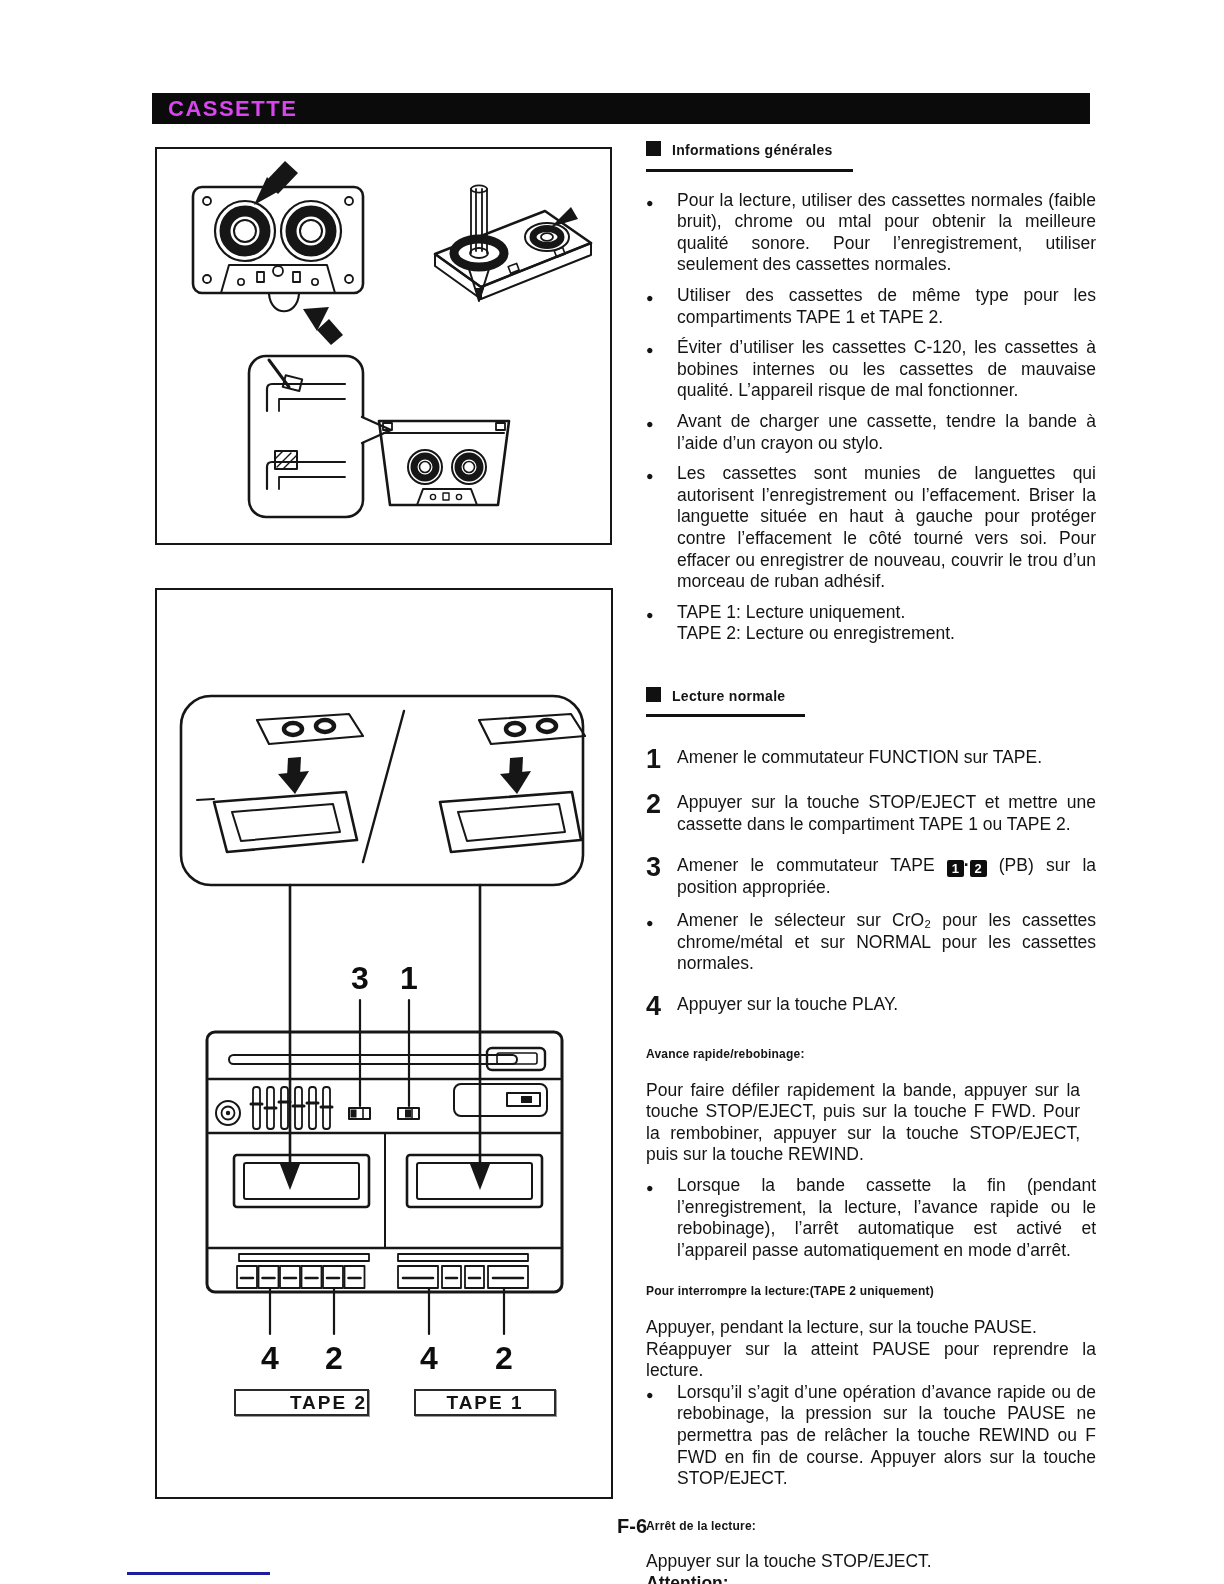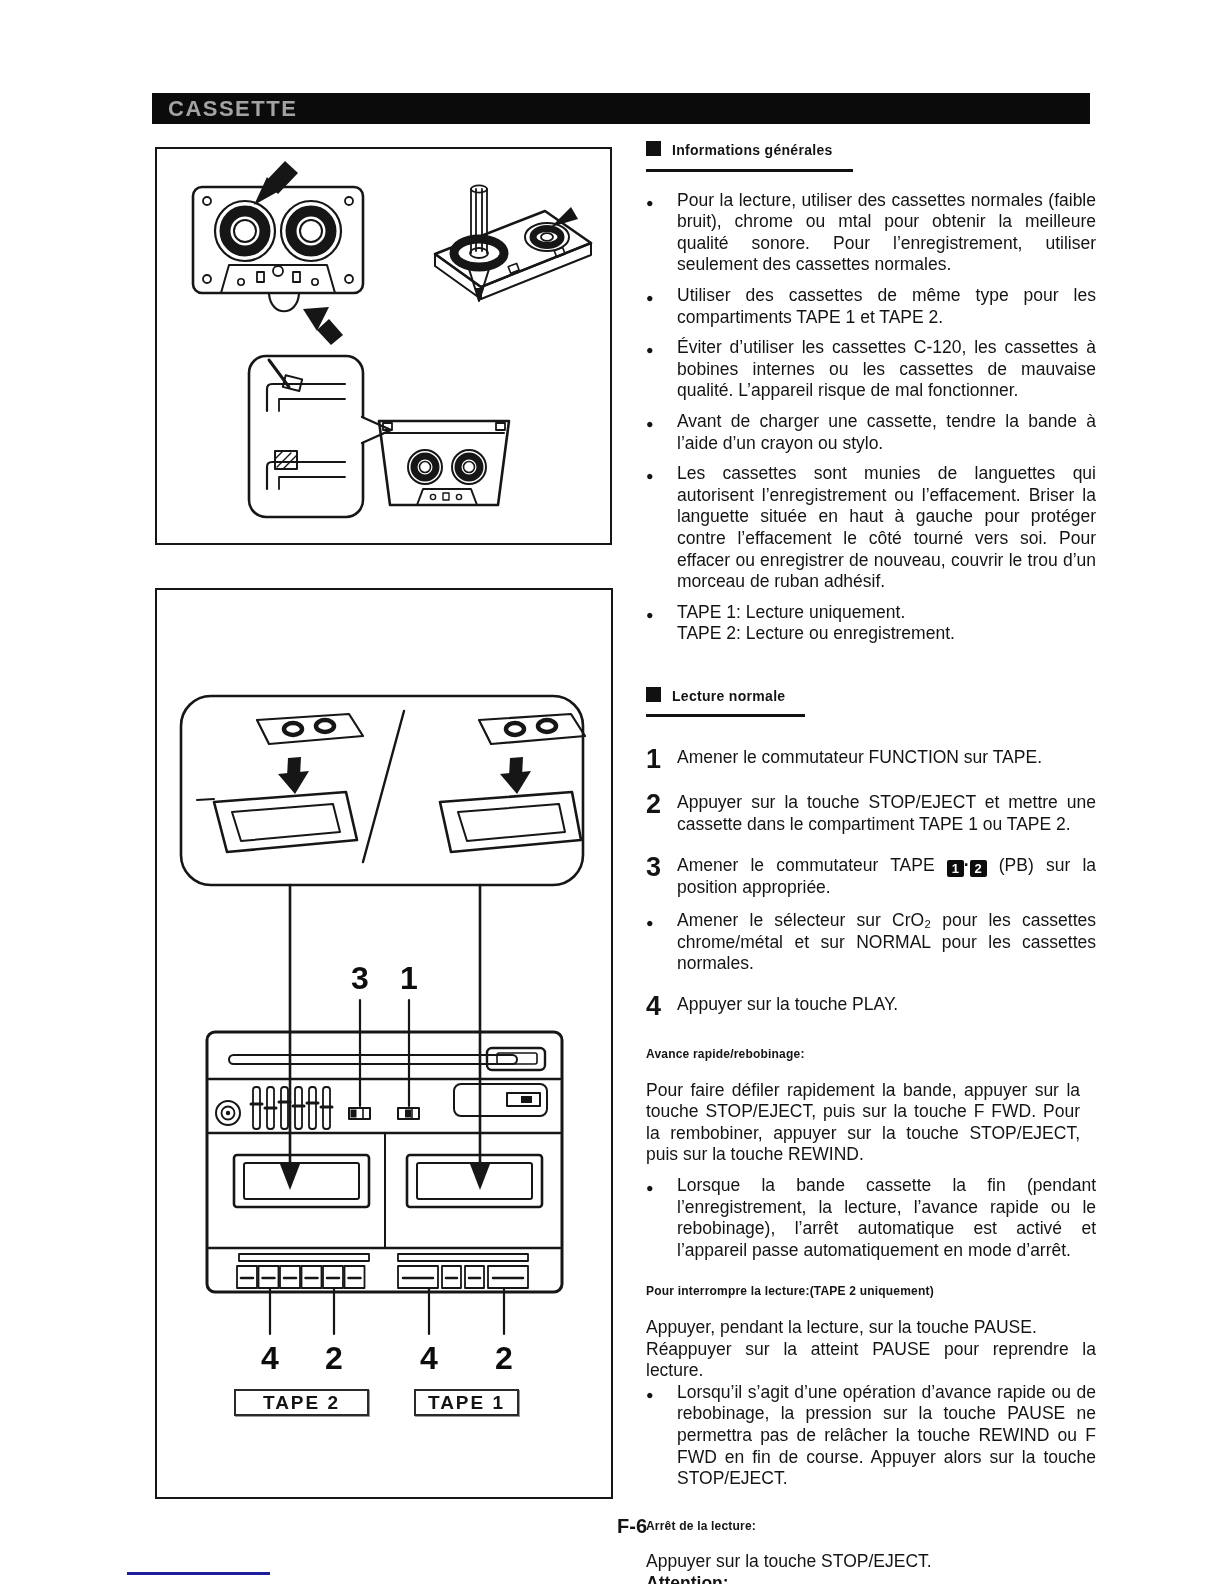--- a/index.html
+++ b/index.html
@@ -3,21 +3,21 @@
 <meta charset="utf-8">
 <style>
   html,body{margin:0;padding:0;}
   body{
     width:1224px;height:1584px;position:relative;background:#ffffff;
     font-family:"Liberation Sans", sans-serif;color:#141414;
     -webkit-font-smoothing:antialiased;
   }
   .header-bar{
     position:absolute;left:152px;top:93px;width:938px;height:31px;
-    background:#0b0b0b;color:#a3a3a3;display:flex;align-items:center;
+    background:#0b0b0b;color:#d946ef;display:flex;align-items:center;
     padding-left:16px;box-sizing:border-box;
     font-size:22px;font-weight:bold;letter-spacing:1.5px;
   }
   .fig{position:absolute;border:2px solid #161616;background:#fff;box-sizing:border-box;}
   #fig1{left:155px;top:147px;width:457px;height:398px;}
   #fig2{left:155px;top:588px;width:458px;height:911px;}
   .fig svg{position:absolute;left:0;top:0;}
   .fig-label{
     position:absolute;font-weight:bold;font-size:32px;line-height:1;color:#0d0d0d;
     transform:translateX(-50%);
@@ -282,24 +282,24 @@
     <line class="ln" x1="272" y1="698" x2="272" y2="744" stroke-width="2.2"></line>
     <line class="ln" x1="347" y1="698" x2="347" y2="744" stroke-width="2.2"></line>
   </svg>
 
   <div class="fig-label" style="left:203px;top:372px;">3</div>
   <div class="fig-label" style="left:252px;top:372px;">1</div>
   <div class="fig-label" style="left:113px;top:752px;">4</div>
   <div class="fig-label" style="left:177px;top:752px;">2</div>
   <div class="fig-label" style="left:272px;top:752px;">4</div>
   <div class="fig-label" style="left:347px;top:752px;">2</div>
-  <div class="tape-caption" style="left:77px;top:799px;width:135px;">
+  <div class="tape-caption" style="left:77px;top:799px;width:135px;justify-content:flex-end;">
     <span>TAPE 2</span>
   </div>
-  <div class="tape-caption" style="left:257px;top:799px;width:105px;">
+  <div class="tape-caption" style="left:257px;top:799px;width:142px;">
     <span>TAPE 1</span>
   </div>
 </div>
 
 <div class="right-col body">
 
   <h2 class="section-head">
     <span class="wrap"><span class="sq"></span><span class="section-title">Informations générales</span></span>
   </h2>
 

